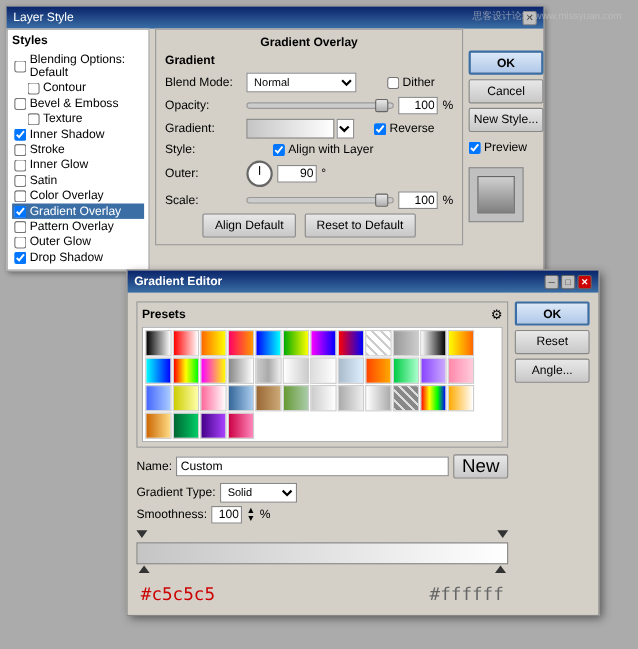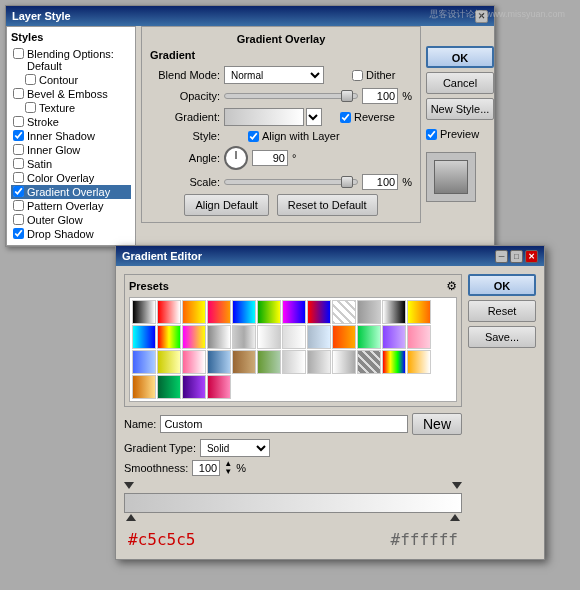--- a/index.html
+++ b/index.html
@@ -12,21 +12,21 @@
       width: 490px;
       background: #d4d0c8;
       border: 1px solid #888;
       box-shadow: 2px 2px 5px rgba(0,0,0,0.4);
     }
     .window-titlebar {
       background: linear-gradient(to bottom, #0a246a, #3a6ea5);
       color: white;
       padding: 3px 6px;
       font-size: 11px;
-      font-weight: bold;
+      font-weight: normal;
       display: flex;
       align-items: center;
       height: 20px;
     }
     .window-close-btn {
       width: 13px; height: 13px;
       background: #c0c0c0;
       border: 1px solid #888;
       border-radius: 2px;
       display: inline-flex; align-items: center; justify-content: center;
@@ -49,20 +49,21 @@
       padding: 4px;
     }
     .ls-sidebar-title {
       font-size: 11px;
       font-weight: bold;
       margin-bottom: 4px;
       color: #000;
     }
     .ls-sidebar-item {
       display: flex;
+      align-items: center;
       padding: 1px 2px;
       cursor: pointer;
       font-size: 11px;
     }
     .ls-sidebar-item.selected {
       background: #3a6ea5;
       color: white;
     }
     .ls-sidebar-item input[type="checkbox"] {
       margin-right: 3px;
@@ -98,21 +99,21 @@
     }
 
     .form-row {
       display: flex;
       align-items: center;
       margin-bottom: 4px;
       gap: 4px;
     }
     .form-label {
       width: 70px;
-      text-align: right;
+      text-align: left;
       font-size: 11px;
       color: #000;
     }
 
     select.small-select {
       height: 18px;
       font-size: 10px;
       background: white;
       border: 1px solid #888;
       padding: 0 2px;
@@ -339,21 +340,21 @@
       background: white;
       font-size: 11px;
       padding: 0 3px;
     }
     .ge-new-btn {
       width: 50px;
       height: 22px;
       background: linear-gradient(to bottom, #e8e8e8, #c8c8c8);
       border: 1px solid #888;
       border-radius: 2px;
-      font-size: 14px;
+      font-size: 17px;
       cursor: pointer;
       text-align: center;
       line-height: 20px;
     }
 
     .ge-type-row {
       display: flex;
       align-items: center;
       gap: 4px;
       margin-bottom: 3px;
@@ -446,26 +447,26 @@
       </div>
       <div class="ls-sidebar-item">
         <input type="checkbox" style="">
         <span>Bevel &amp; Emboss</span>
       </div>
       <div class="ls-sidebar-item ls-sidebar-item-indent">
         <input type="checkbox" style="">
         <span>Texture</span>
       </div>
       <div class="ls-sidebar-item">
-        <input type="checkbox" style="">
-        <span>Stroke</span>
-      </div>
-      <div class="ls-sidebar-item">
         <input type="checkbox" checked="" style="">
         <span>Inner Shadow</span>
+      </div>
+      <div class="ls-sidebar-item">
+        <input type="checkbox" style="">
+        <span>Stroke</span>
       </div>
       <div class="ls-sidebar-item">
         <input type="checkbox" style="">
         <span>Inner Glow</span>
       </div>
       <div class="ls-sidebar-item">
         <input type="checkbox" style="">
         <span>Satin</span>
       </div>
       <div class="ls-sidebar-item">
@@ -534,21 +535,21 @@
         <div class="form-row">
           <span class="form-label">Style:</span>
           <div style="width:20px"></div>
           <label class="checkbox-label">
             <input type="checkbox" checked="" style="">
             <span>Align with Layer</span>
           </label>
         </div>
 
         <div class="form-row">
-          <span class="form-label">Angle:</span>
+          <span class="form-label">Outer:</span>
           <div class="angle-dial"></div>
           <input type="text" class="number-input" value="90" style="">
           <span>°</span>
         </div>
 
         <div class="form-row">
           <span class="form-label">Scale:</span>
           <div class="slider-track" style="width:110px">
             <div class="slider-thumb" style="left:92%"></div>
           </div>
@@ -690,18 +691,18 @@
 
       <div class="color-stops-row">
         <span class="color-stop-label">#c5c5c5</span>
         <span class="color-stop-label right">#ffffff</span>
       </div>
     </div>
 
     <div class="ge-right">
       <button class="win-btn default">OK</button>
       <button class="win-btn">Reset</button>
-      <button class="win-btn">Save...</button>
+      <button class="win-btn">Angle...</button>
     </div>
   </div>
 </div>
 
 <div class="watermark">思客设计论坛 www.missyuan.com</div>
 
 </body></html>

